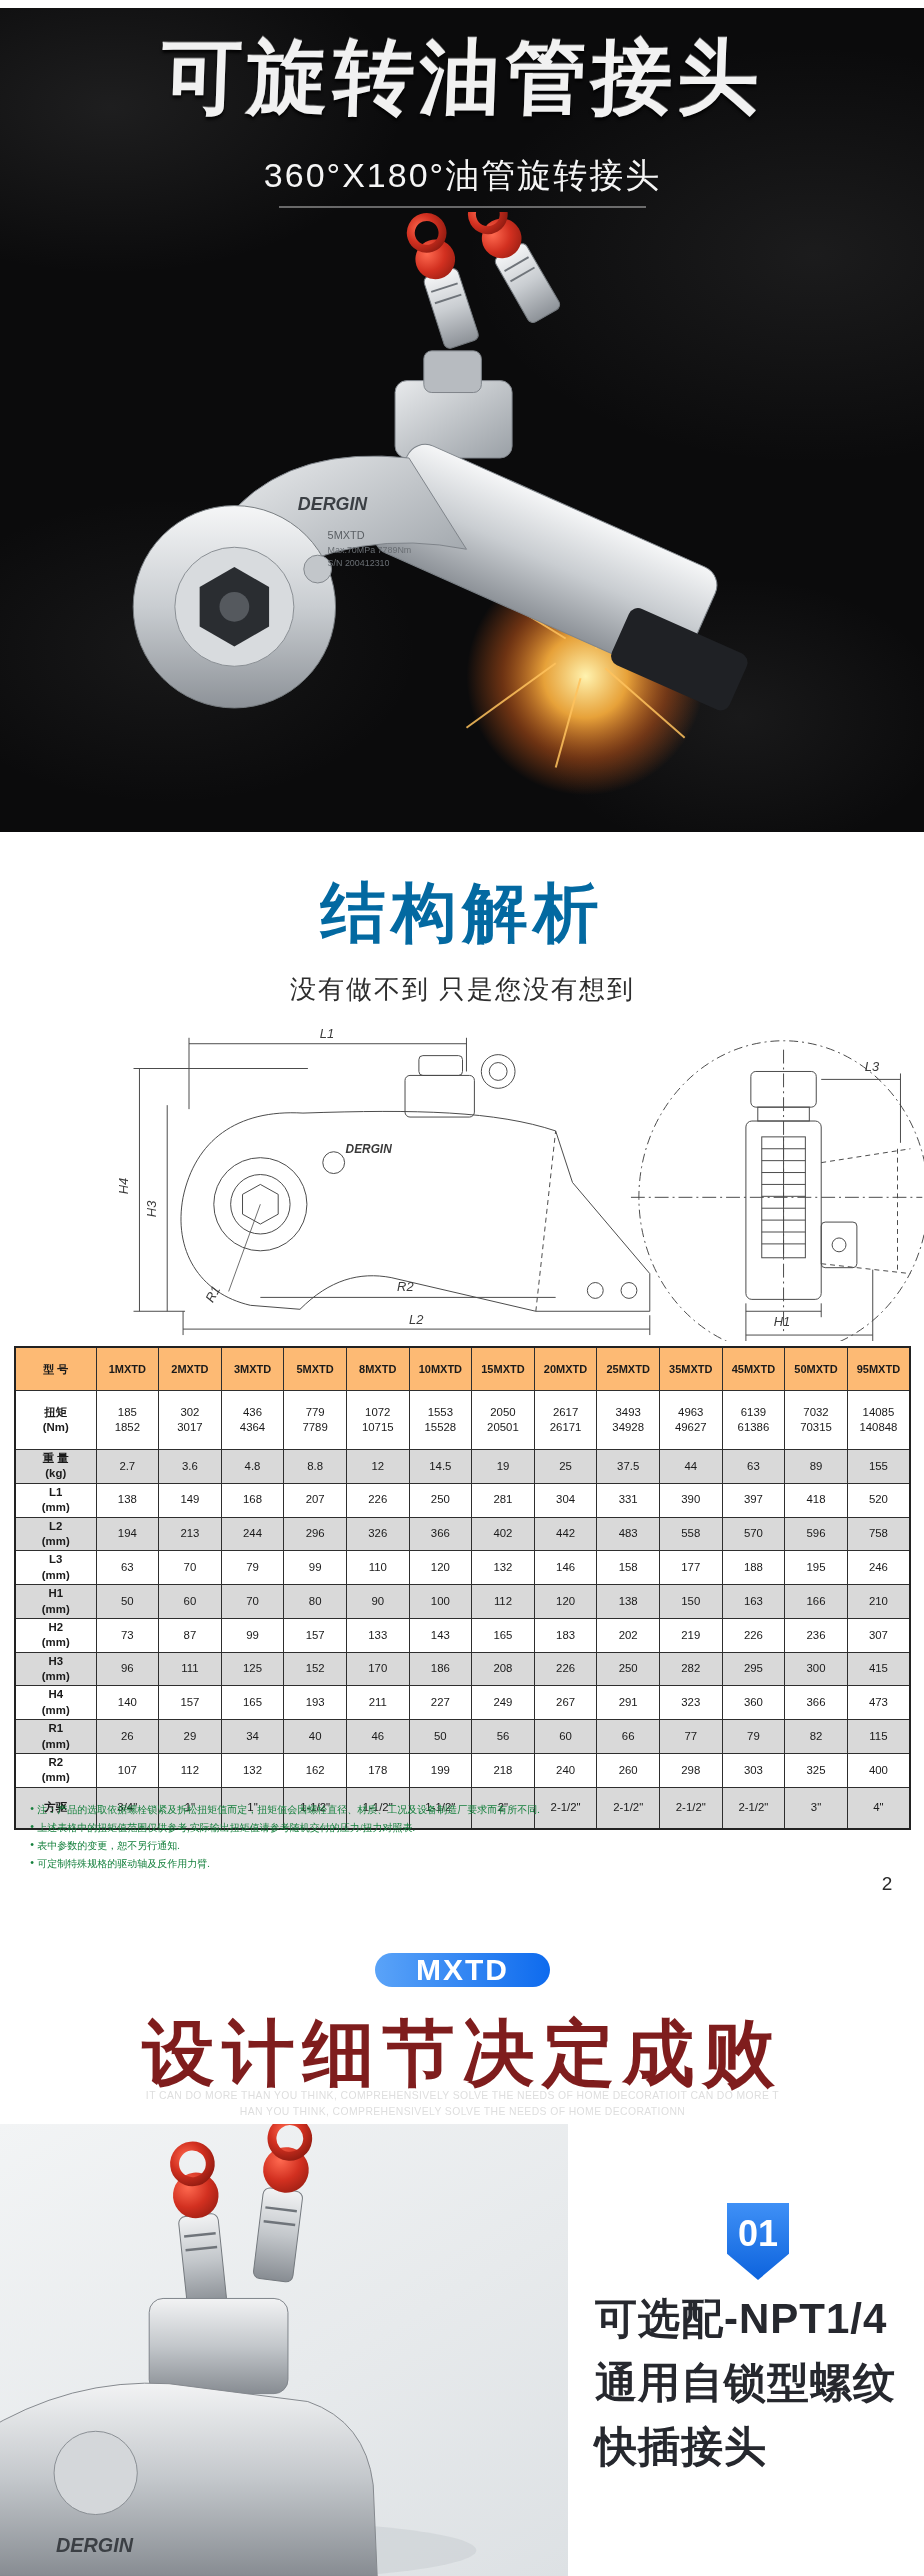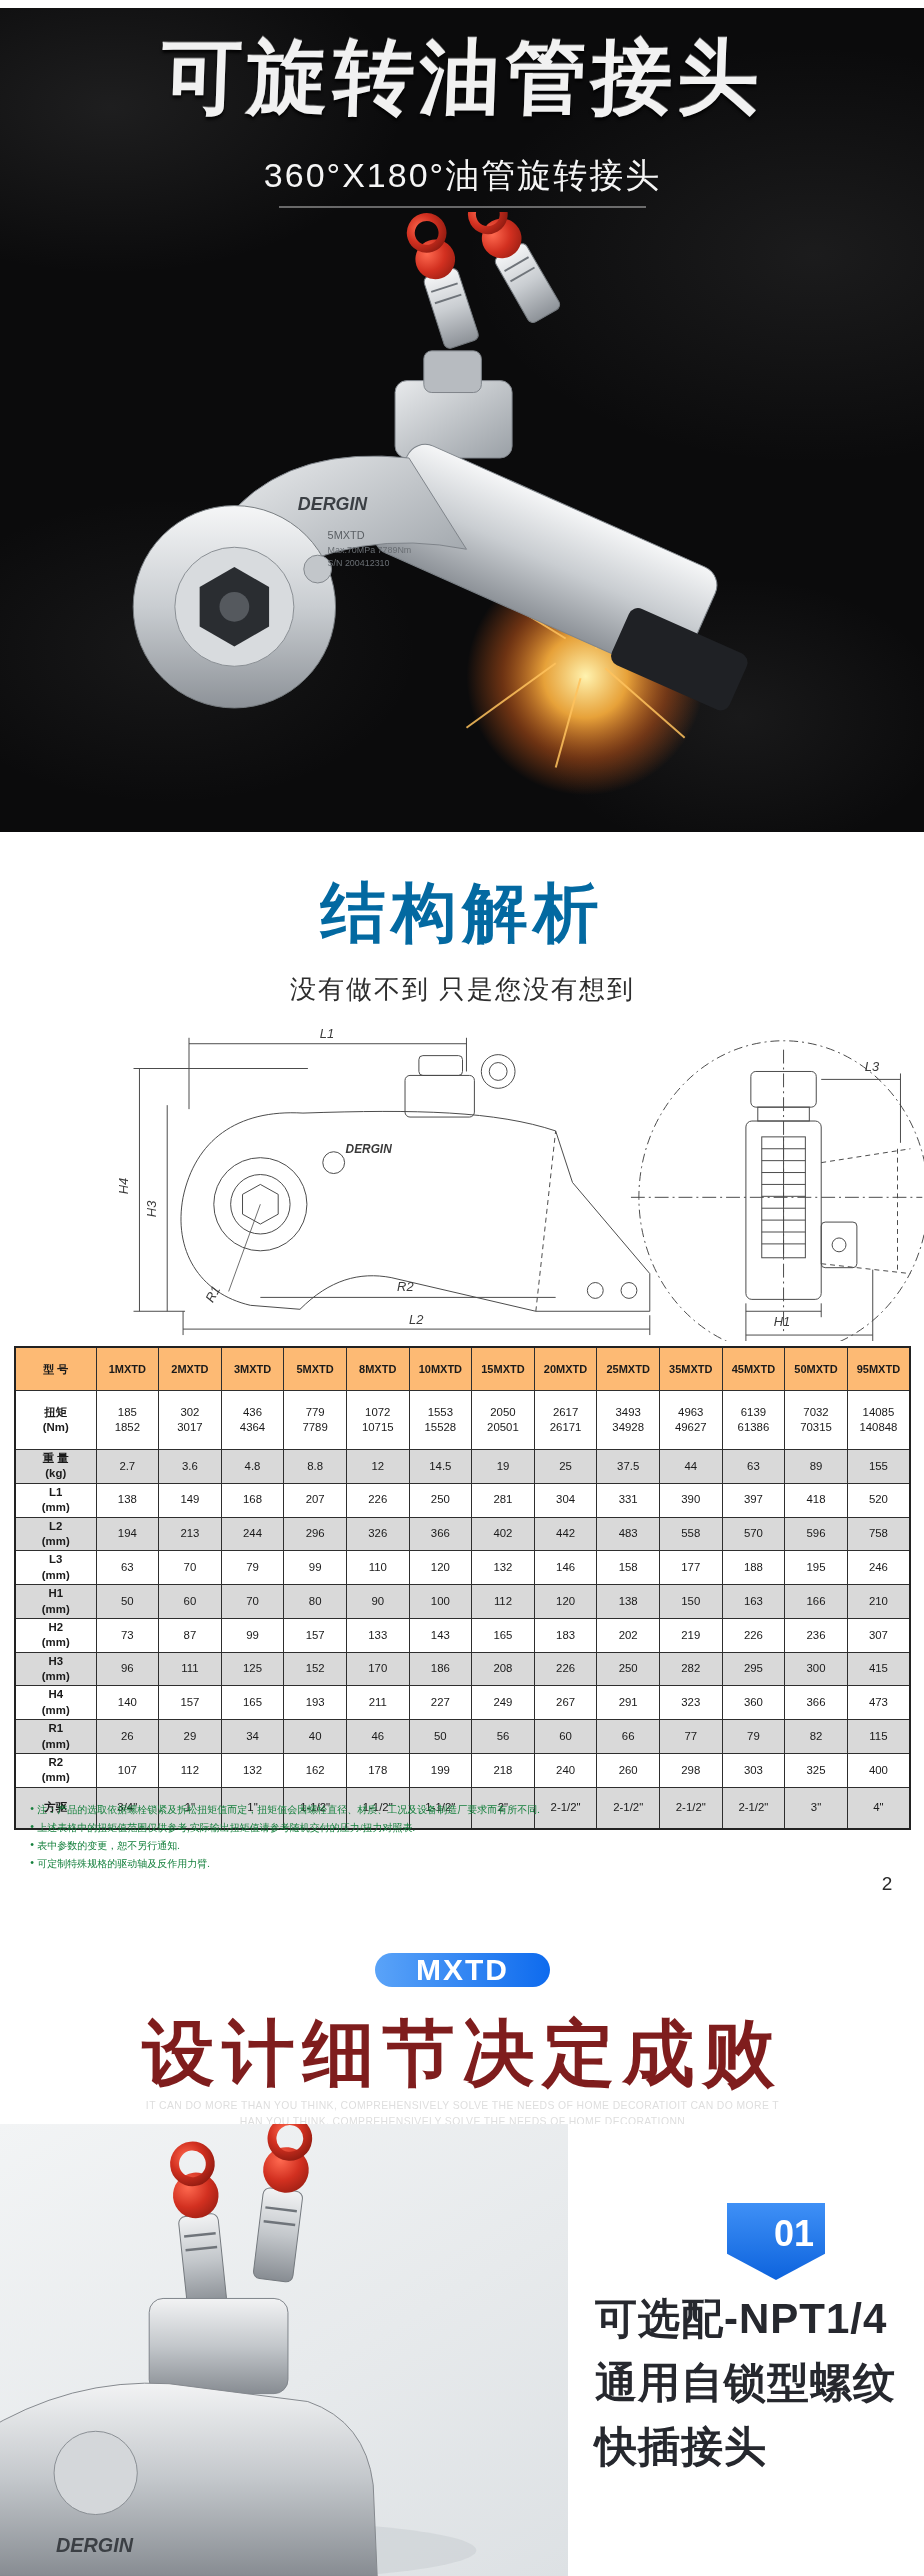--- a/index.html
+++ b/index.html
@@ -44,30 +44,30 @@
   .notes{top:1800px;left:30px;width:863px;}
   .notes .note{font-size:10px;color:#15803d;line-height:1.5;font-weight:500;font-family:Liberation Serif, serif;}
   .notes .note::before{content:"• ";font-size:12px;}
   .pagenum{top:1873px;left:863px;width:48px;text-align:center;font-size:19px;color:#2a2a2a;}
 
   
   .mxtd-badge{top:1953px;left:375px;width:175px;height:34px;border-radius:23px;
     background:linear-gradient(90deg,#5aa3f8,#0e6bee);color:#fff;font-size:30px;font-weight:700;
     letter-spacing:2px;display:flex;align-items:center;justify-content:center;}
   .s3-title{top:2006px;font-size:72px;font-weight:900;letter-spacing:8px;color:#7f1d1d;}
-  .watermark{top:2088px;font-size:10.4px;color:#dedede;line-height:1.5;letter-spacing:0.4px;margin-top:10px;}
+  .watermark{top:2088px;font-size:10.4px;color:#dedede;line-height:1.5;letter-spacing:0.4px;}
 
   
   .bottom{top:2124px;left:0;width:925px;height:452px;background:#fff;}
   .photo-left{position:absolute;left:0;top:0;width:568px;height:452px;
     background:linear-gradient(150deg,#f2f4f5 0%,#e7eaec 55%,#dde1e4 100%);}
   .badge01{position:absolute;left:727px;top:79px;width:62px;height:77px;
     background:linear-gradient(180deg,#3f90f6,#0d63dd);
     clip-path:polygon(0 0,100% 0,100% 66%,50% 100%,0 66%);
-    color:#fff;font-size:36px;font-weight:800;text-align:center;line-height:62px;padding-left:36px;}
+    color:#fff;font-size:36px;font-weight:800;text-align:center;line-height:62px;}
   .feature-text{position:absolute;left:595px;top:163px;width:337px;font-size:42px;font-weight:700;
     color:#26282e;line-height:1.52;letter-spacing:1px;}
 
   svg text{font-family:"Liberation Sans",sans-serif;}
   .dim{font-size:13px;font-style:italic;fill:#3c3c3c;}
 </style>
 </head>
 <body>
 
 <div id="page">

